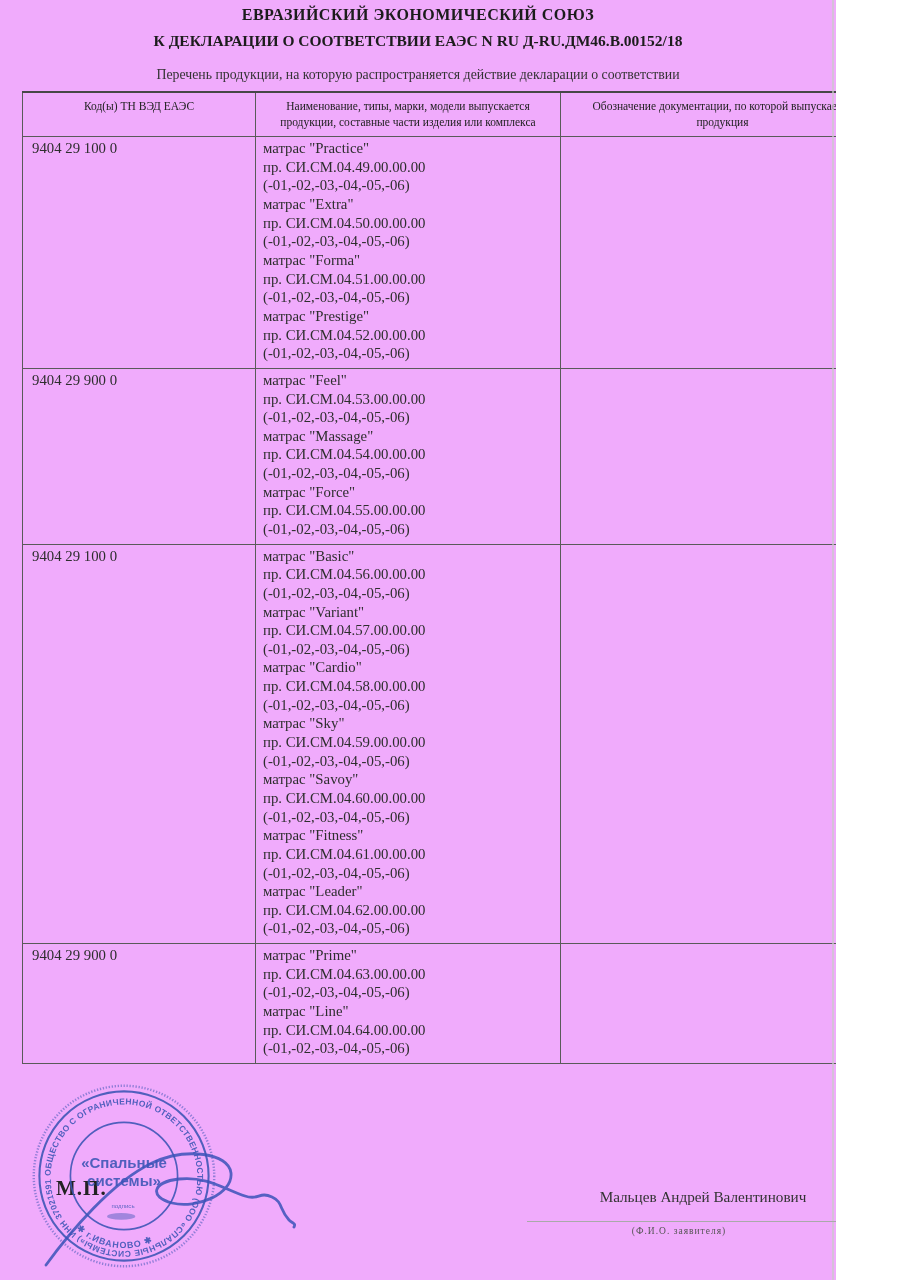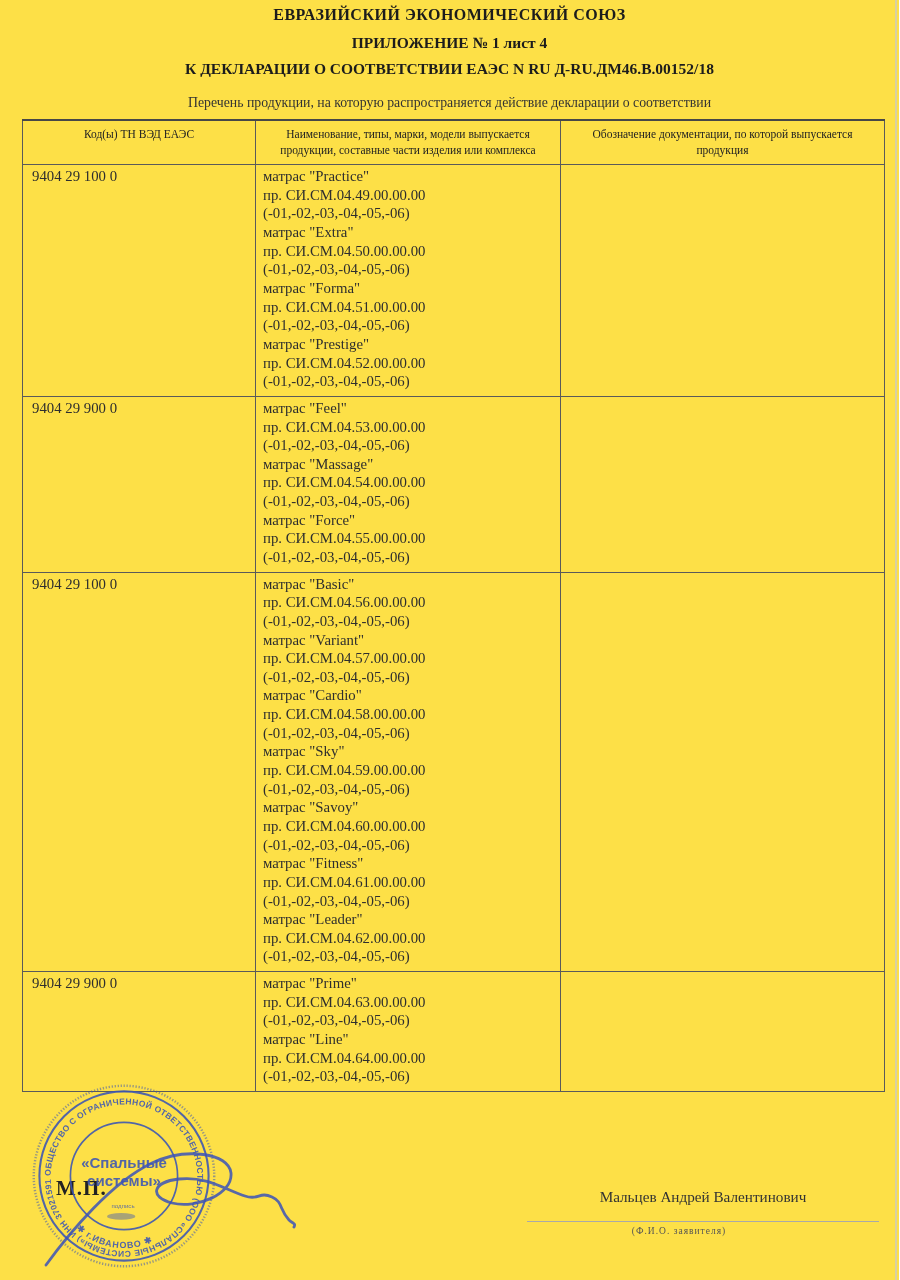--- a/index.html
+++ b/index.html
@@ -1,18 +1,18 @@
 <!DOCTYPE html>
 <html lang="ru" style="--stamp-blue: #3b55b5;"><head>
 <meta charset="utf-8">
 <style>
   :root{ --stamp-blue:#3b55b5; --ink:#2e2e2e; --line:#5a5a5a; }
   html,body{margin:0;padding:0;background:#ffffff;}
   .page{
-    position:relative; width:899px; height:1280px; background:#fde047;
+    position:relative; width:836px; height:1280px; background:#f0abfc;
     font-family:"Liberation Serif", serif; color:var(--ink); overflow:hidden;
   }
   .page-edge{position:absolute; right:2px; top:0; width:2px; height:100%; background:#c9c9c9; opacity:.7;}
   
   .doc-header{ text-align:center; padding-top:6px; }
   .title-1{ font-size:16px; font-weight:bold; letter-spacing:.5px; margin:0; color:#1c1c1c;}
   .title-2{ font-size:15.5px; font-weight:bold; margin:10px 0 0 0; color:#1c1c1c;}
   .title-3{ font-size:15.5px; font-weight:bold; margin:8px 0 0 0; color:#1c1c1c;}
   .subtitle{ font-size:13.8px; font-weight:normal; margin:17px 0 0 0; color:#333;}
   
@@ -40,21 +40,20 @@
   .stamp-text{ fill:var(--stamp-blue); }
 </style>
 </head>
 <body>
 
 <div class="page">
   <div class="page-edge"></div>
 
   <div class="doc-header">
     <p class="title-1">ЕВРАЗИЙСКИЙ ЭКОНОМИЧЕСКИЙ СОЮЗ</p>
-    <p class="title-2">ПРИЛОЖЕНИЕ № 1 лист 4</p>
     <p class="title-3">К ДЕКЛАРАЦИИ О СООТВЕТСТВИИ ЕАЭС N RU Д-RU.ДМ46.В.00152/18</p>
     <p class="subtitle">Перечень продукции, на которую распространяется действие декларации о соответствии</p>
   </div>
 
   <table class="products">
     <colgroup>
       <col style="width:233px">
         <col style="width:305px">
         <col style="width:324px">
     </colgroup>

